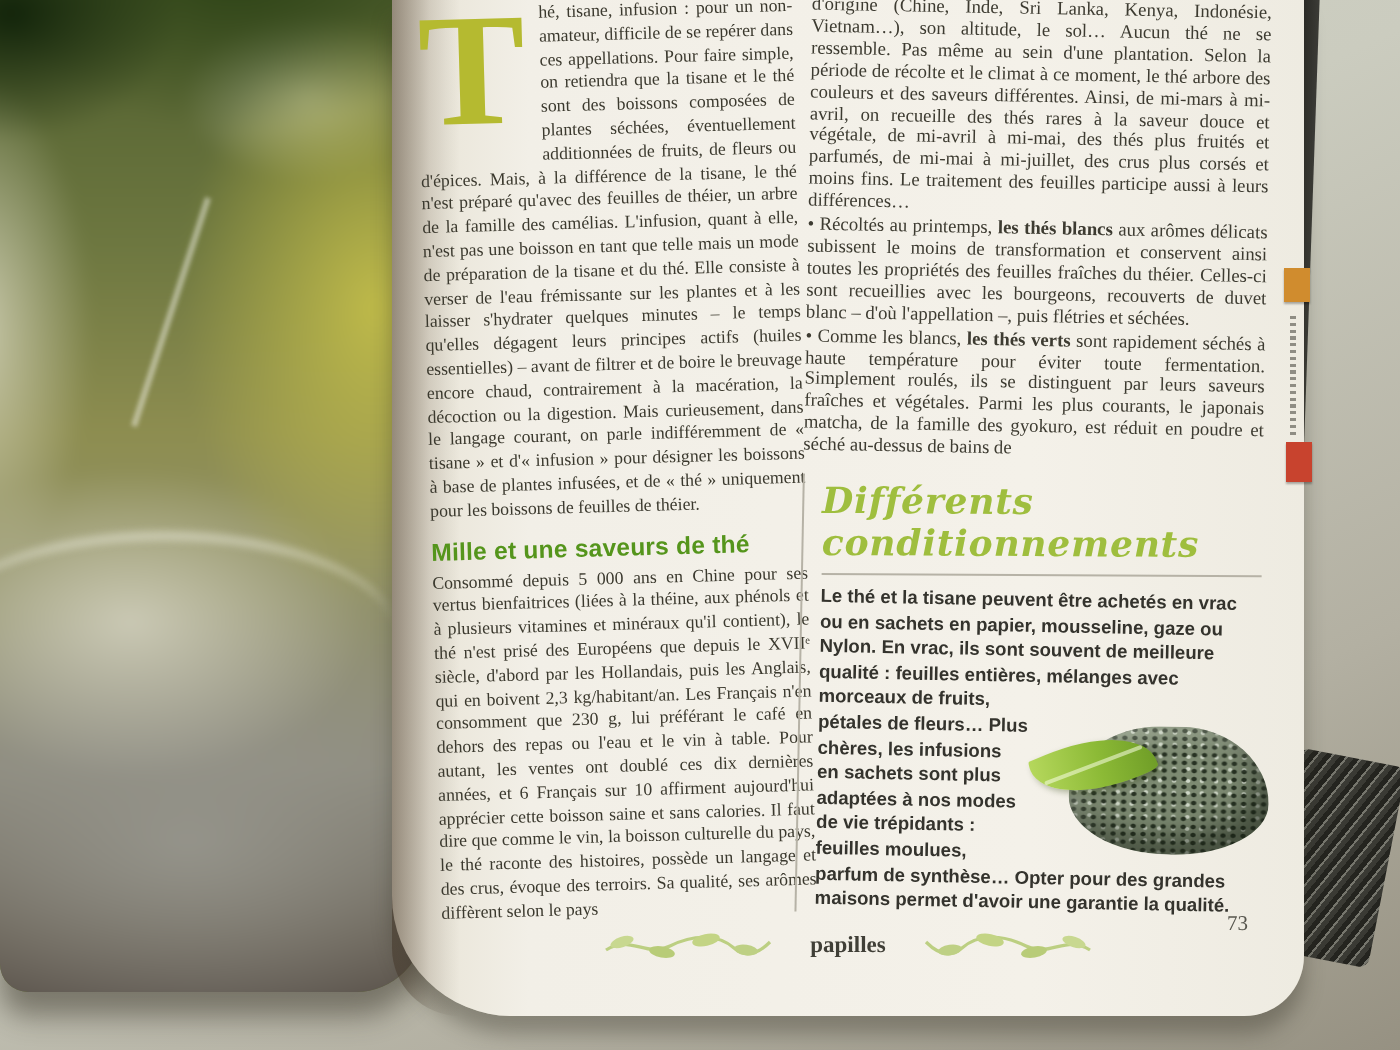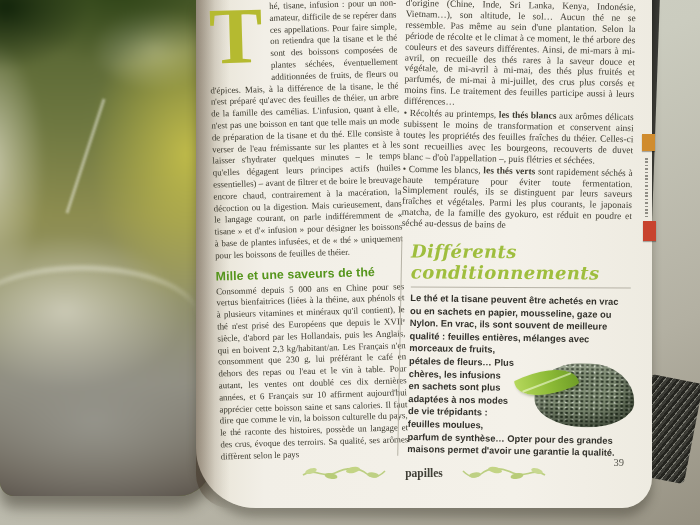--- a/index.html
+++ b/index.html
@@ -150,20 +150,20 @@
       </svg>
       <span class="footer-label">papilles</span>
       <svg width="86" height="18" viewBox="0 0 86 18" style="transform:scaleX(-1);">
         <path d="M2 11 C14 3 22 15 34 9 S58 3 66 10 82 9 84 7" fill="none" stroke="#bccf82" stroke-width="1.6"></path>
         <ellipse cx="10" cy="7" rx="6" ry="2.6" fill="#c8d890" transform="rotate(-18 10 7)"></ellipse>
         <ellipse cx="30" cy="12" rx="6.5" ry="2.8" fill="#b8cc78" transform="rotate(10 30 12)"></ellipse>
         <ellipse cx="52" cy="6" rx="7" ry="3" fill="#c3d484" transform="rotate(-12 52 6)"></ellipse>
         <ellipse cx="72" cy="11" rx="6" ry="2.6" fill="#bed084" transform="rotate(8 72 11)"></ellipse>
       </svg>
     </div>
-    <div class="page-num">39</div>
+    <div class="page-num">73</div>
 
     <div class="edge-dashes"></div>
     <div class="tab tab-orange"></div>
     <div class="tab tab-red"></div>
   </div>
 
 </div>
 
 </body></html>

